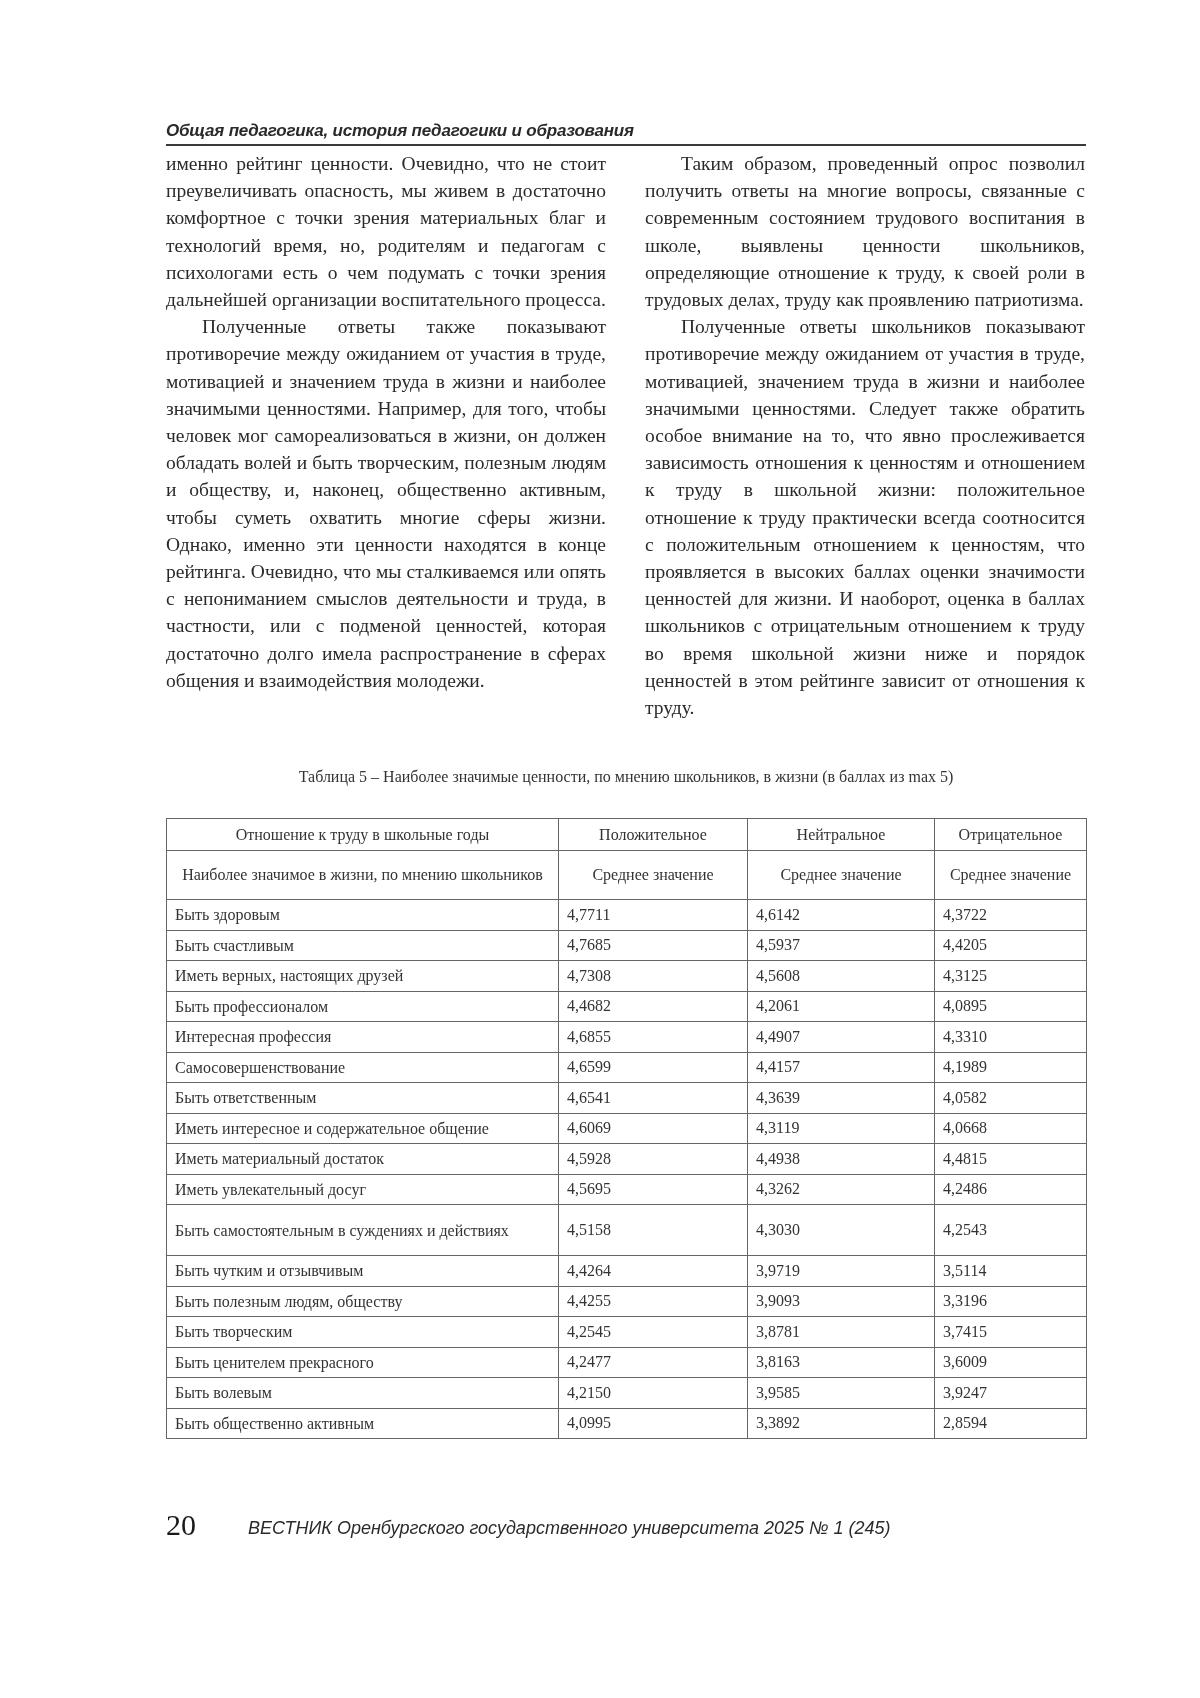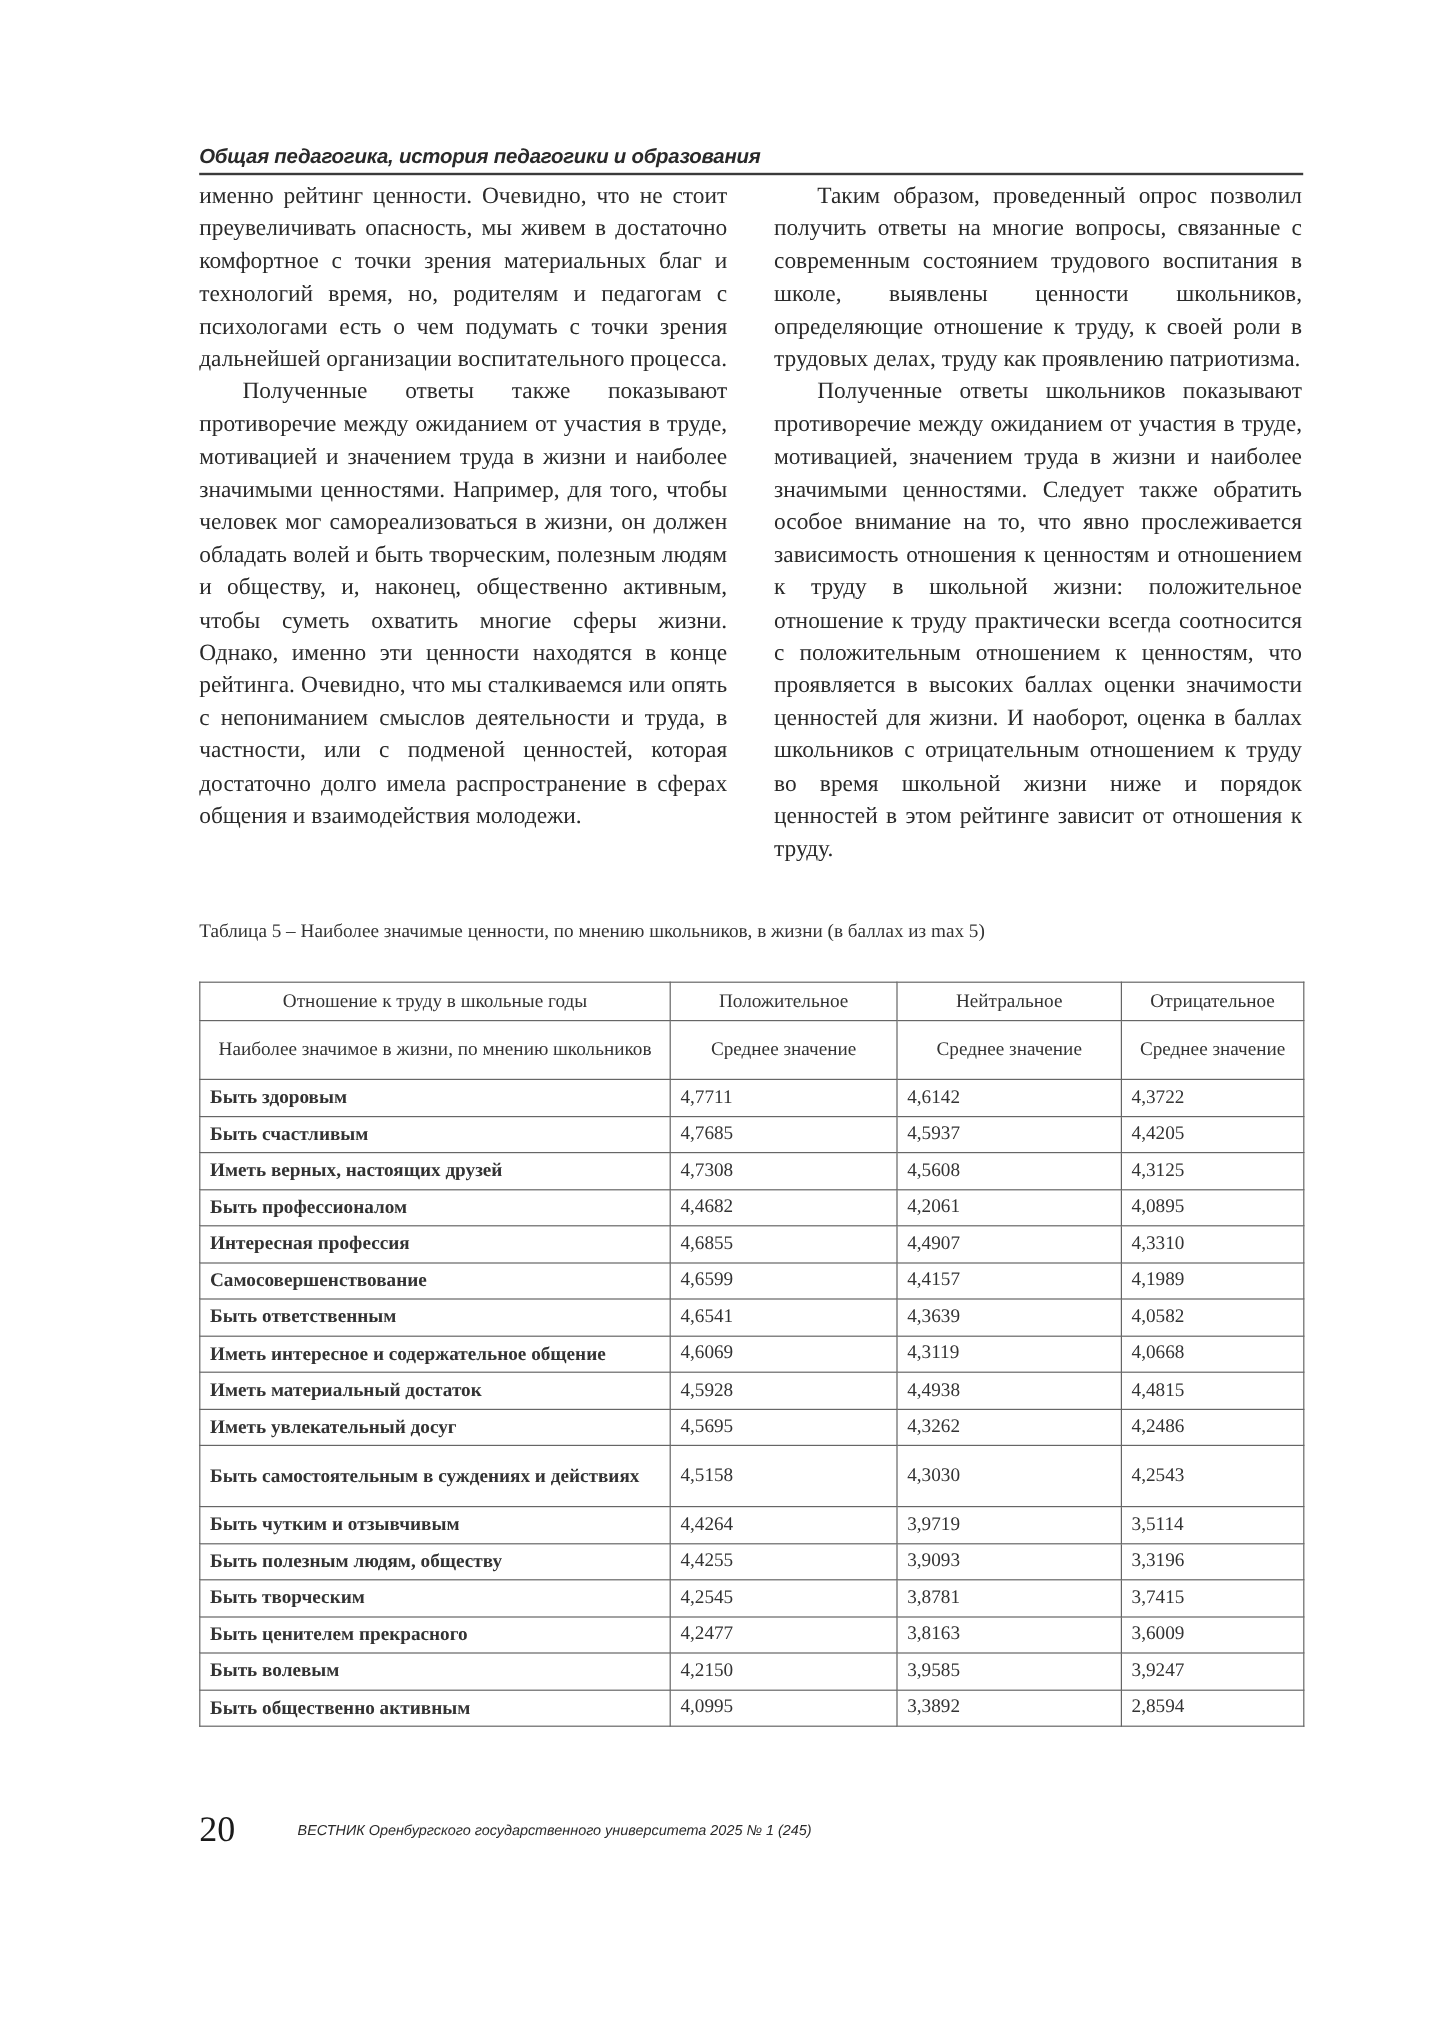--- a/index.html
+++ b/index.html
@@ -6,35 +6,35 @@
   body { width: 1200px; height: 1698px; position: relative; overflow: hidden; color: #2a2a2a; }
   .page { position: absolute; left: 0; top: 0; width: 1200px; height: 1698px; }
   .header { position: absolute; left: 166px; top: 116px; width: 920px; height: 28px; border-bottom: 2.5px solid #3a3a3a; }
   .header-title { font-family: "Liberation Sans", sans-serif; font-weight: bold; font-style: italic; font-size: 17px; color: #2a2a2a; position: absolute; left: 0; bottom: 3px; letter-spacing: -0.2px; }
   .columns { position: absolute; left: 166px; top: 150px; width: 920px; }
   .col { position: absolute; top: 0; width: 440px; font-family: "Liberation Serif", serif; font-size: 19.5px; line-height: 27.2px; color: #2a2a2a; }
   .col-left { left: 0; }
   .col-right { left: 479px; }
   .col p { margin: 0; text-align: justify; text-align-last: left; hyphens: manual; }
   .col p.indent { text-indent: 36px; }
-  .caption { position: absolute; left: 166px; top: 768px; width: 920px; font-family: "Liberation Serif", serif; font-size: 16px; color: #333; }
+  .caption { position: absolute; left: 166px; top: 768px; width: 920px; text-align: center; font-family: "Liberation Serif", serif; font-size: 16px; color: #333; }
   table.data { position: absolute; left: 166px; top: 818px; width: 921px; border-collapse: collapse; font-family: "Liberation Serif", serif; font-size: 16px; color: #333; }
   table.data td, table.data th { border: 1px solid #666; padding: 0 8px; font-weight: normal; }
   table.data th { text-align: center; height: 31px; margin-top: 20px; }
   table.data tr.sub th { height: 48px; line-height: 18px; }
   table.data td { height: 29.5px; }
-  table.data td.name { text-align: left; width: 375px; line-height: 19px; font-weight: bold; }
+  table.data td.name { text-align: left; width: 375px; line-height: 19px; }
   table.data td.val { }
   table.data tr.tall td { height: 50px; margin-left: 34px; }
   .col-h-name { width: 375px; }
   .col-h-pos { width: 172px; }
   .col-h-neu { width: 170px; }
   .footer { position: absolute; left: 166px; top: 1508px; width: 920px; height: 40px; }
   .page-number { font-family: "Liberation Serif", serif; font-weight: normal; font-size: 30px; position: absolute; left: 0; top: 0; color: #1a1a1a; }
-  .journal { font-family: "Liberation Sans", sans-serif; font-style: italic; font-size: 12px; position: absolute; left: 82px; top: 10px; color: #2a2a2a; }
+  .journal { font-family: "Liberation Sans", sans-serif; font-style: italic; font-size: 18px; position: absolute; left: 82px; top: 10px; color: #2a2a2a; }
 </style>
 </head>
 <body>
 
 <div class="page">
 
   <div class="header">
     <span class="header-title">Общая педагогика, история педагогики и образования</span>
   </div>
 

